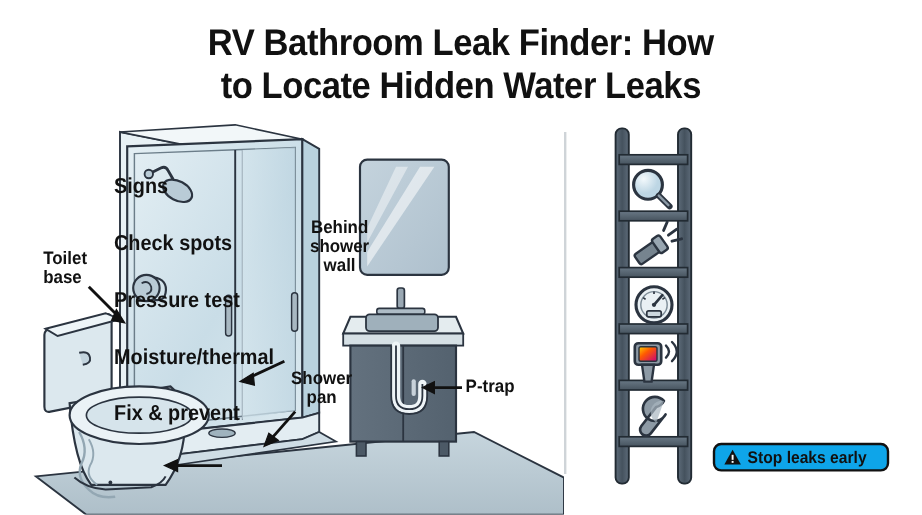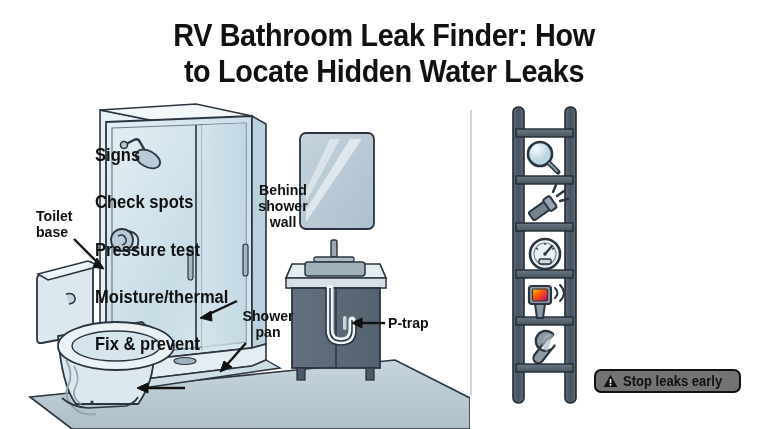--- a/index.html
+++ b/index.html
@@ -40,21 +40,21 @@
   }
   #rl0{left:95px;top:145px;}
   #rl1{left:95px;top:192px;}
   #rl2{left:95px;top:240px;}
   #rl3{left:95px;top:287px;}
   #rl4{left:95px;top:334px;}
 
   
   #badge{
     position:absolute;left:594px;top:369px;height:24px;
-    border:2px solid #111;border-radius:7px;background:#737373;
+    border:2px solid #111;border-radius:7px;background:#0ea5e9;
     display:flex;align-items:center;padding:0 9px 0 7px;box-sizing:border-box;
   }
   #badge .btxt{
     font-family:"Liberation Sans",sans-serif;font-weight:bold;font-size:14px;color:#111;
     transform:scaleX(0.93);transform-origin:0 50%;margin-left:5px;white-space:nowrap;
   }
 </style>
 </head>
 <body>
 

